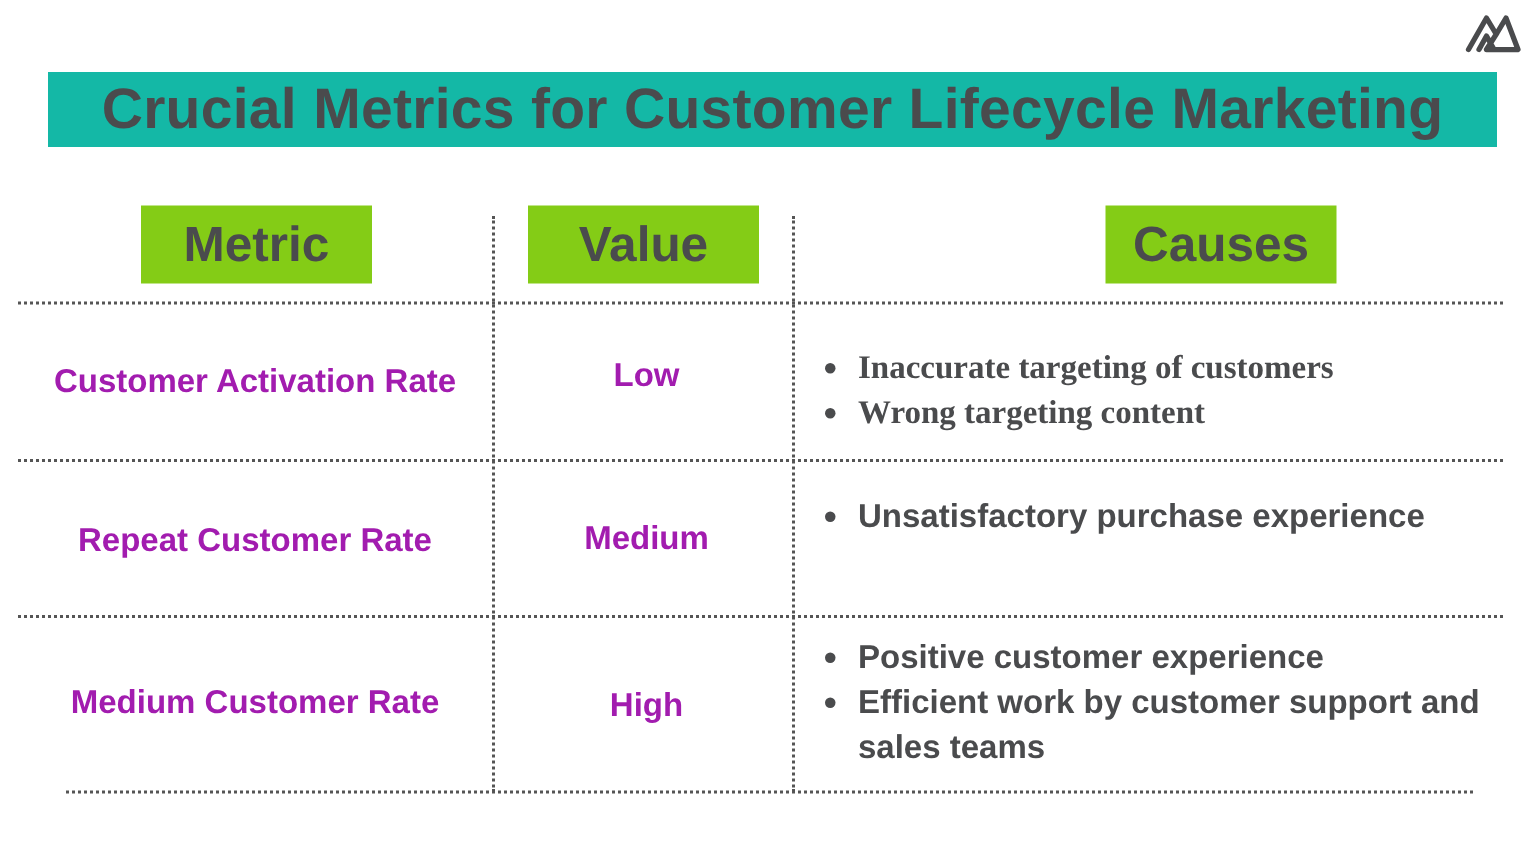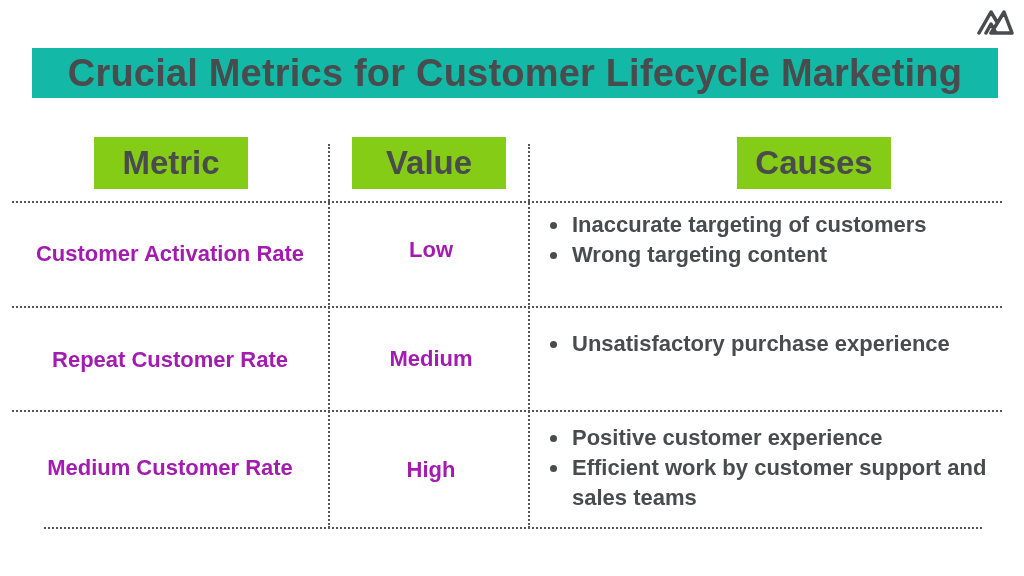--- a/index.html
+++ b/index.html
@@ -37,21 +37,21 @@
 
 <div class="vline" style="left:328px;top:144px;height:384px;"></div>
 <div class="vline" style="left:528px;top:144px;height:384px;"></div>
 <div class="hline" style="left:12px;top:201px;width:990px;"></div>
 <div class="hline" style="left:12px;top:306px;width:990px;"></div>
 <div class="hline" style="left:12px;top:410px;width:990px;"></div>
 <div class="hline" style="left:44px;top:527px;width:938px;"></div>
 
 <div class="cell" style="left:30px;top:210px;width:280px;height:88px;">Customer Activation Rate</div>
 <div class="cell" style="left:334px;top:210px;width:194px;height:80px;">Low</div>
-<div class="causes" style="top:210px;">
+<div class="causes" style="top:230px;font-family:Liberation Serif, serif;">
   <ul>
     <li>Inaccurate targeting of customers</li>
     <li>Wrong targeting content</li>
   </ul>
 </div>
 
 <div class="cell" style="left:30px;top:316px;width:280px;height:88px;">Repeat Customer Rate</div>
 <div class="cell" style="left:334px;top:316px;width:194px;height:86px;">Medium</div>
 <div class="causes" style="top:329px;">
   <ul>

